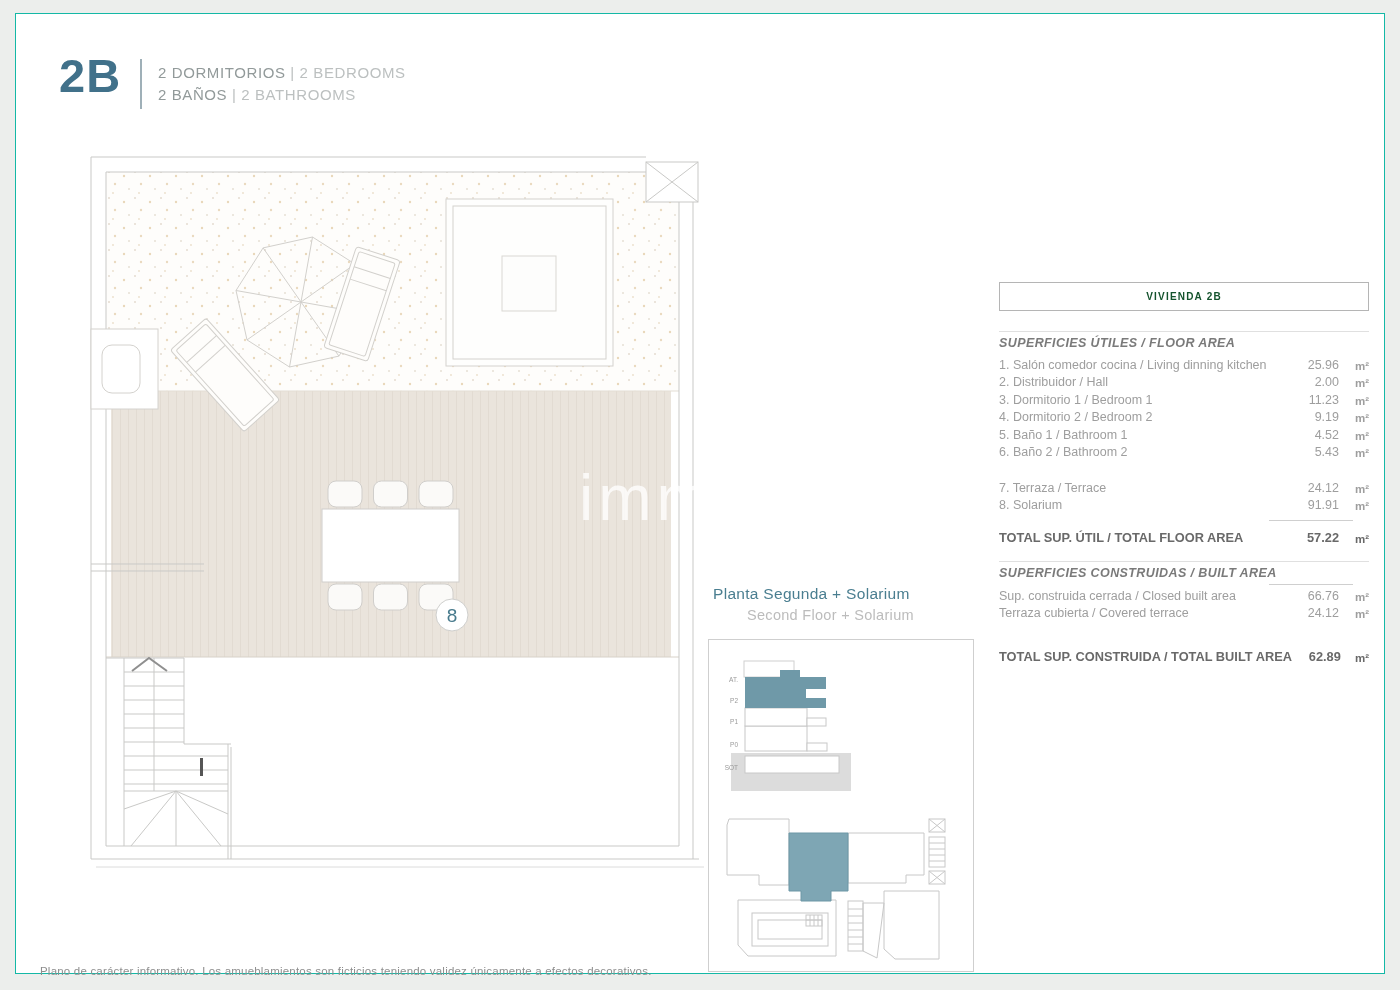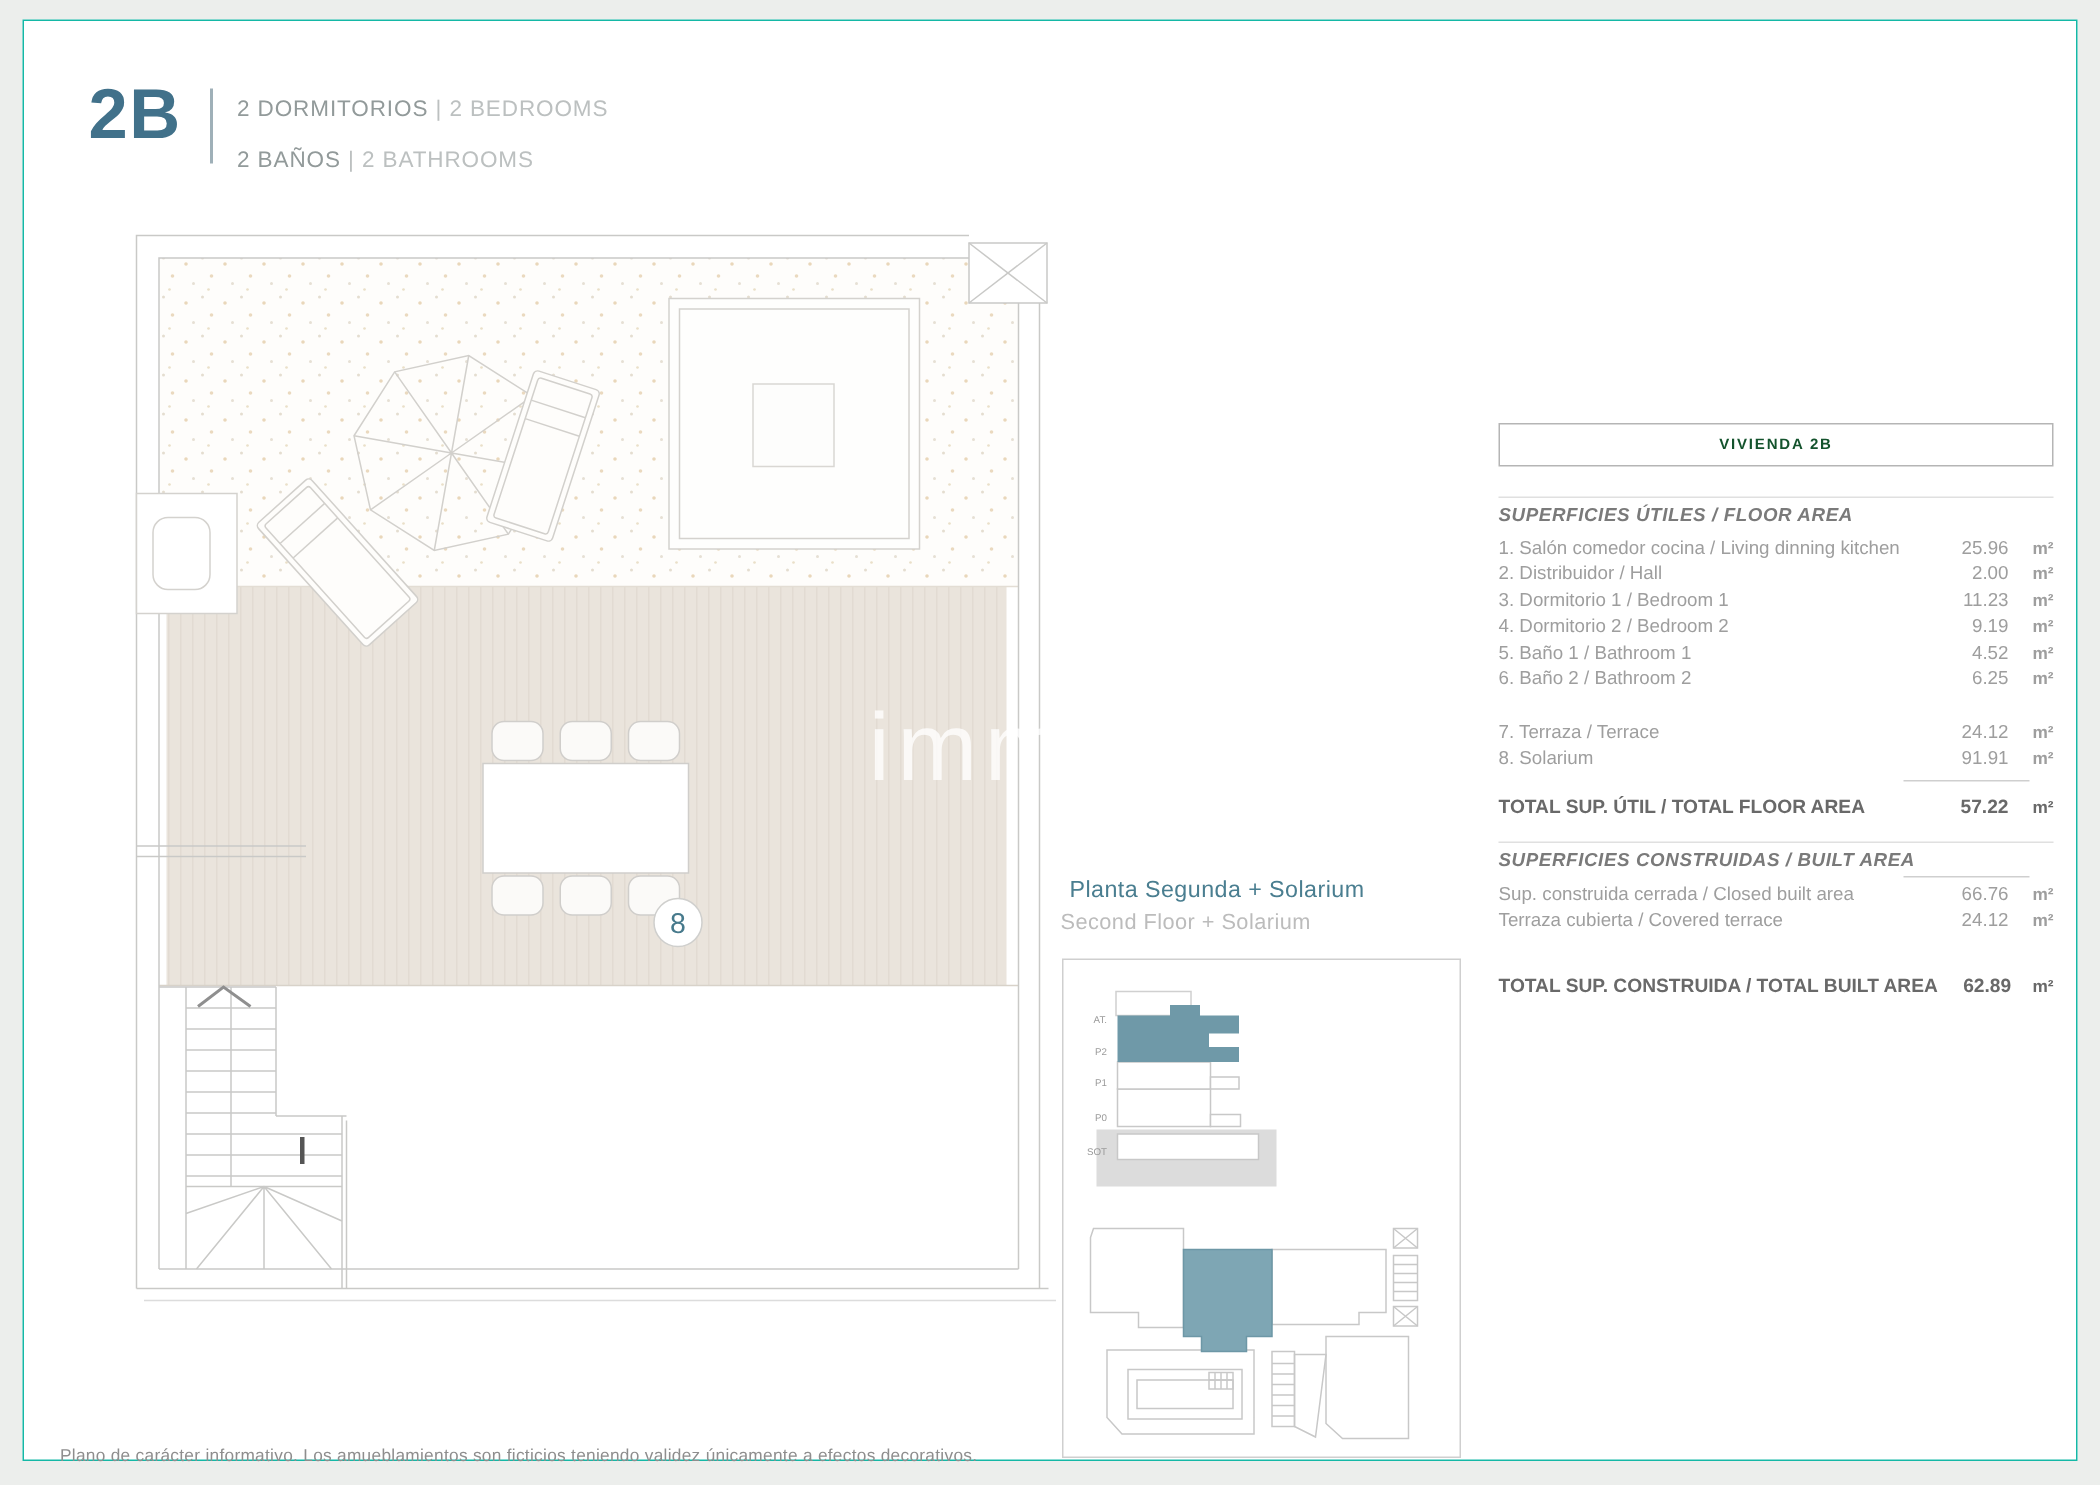--- a/index.html
+++ b/index.html
@@ -8,30 +8,30 @@
   #page  { position:absolute; left:15px; top:13px; width:1370px; height:961px;
            background:#ffffff; border:1px solid #14b8a6; }
 
   
   .unit-code { position:absolute; left:43px; top:34px; font-size:47px; font-weight:bold;
                color:#41718a; letter-spacing:1px; }
   .hdr-divider { position:absolute; left:124px; top:45px; width:2px; height:50px; background:#9fb0b8; }
   .hdr-line { position:absolute; left:142px; font-size:15px; letter-spacing:.6px; white-space:nowrap; }
   .hdr-line .p { color:#929a9a; }
   .hdr-line .s { color:#bcc0c0; }
-  .hl1 { top:50px; } .hl2 { top:72px;margin-top:12px; }
+  .hl1 { top:50px; } .hl2 { top:72px; }
 
   
   .plan-svg { position:absolute; left:60px; top:135px; }
   .watermark { position:absolute; left:563px; top:447px; font-size:64px; color:rgba(255,255,255,.78);
                letter-spacing:5px; pointer-events:none; }
 
   
   .mid-title-es { position:absolute; left:697px; top:571px; font-size:15.5px; color:#4a7e90; letter-spacing:.3px; }
-  .mid-title-en { position:absolute; left:691px; top:593px; font-size:14.5px; color:#bcbcbc; letter-spacing:.3px; }
+  .mid-title-en { position:absolute; left:731px; top:593px; font-size:14.5px; color:#bcbcbc; letter-spacing:.3px; }
   .mid-box { position:absolute; left:692px; top:625px; width:266px; height:333px;
              background:#fff; border:1px solid #cfcfcf; }
   .mid-svg { position:absolute; left:0; top:0; }
 
   
   .areas { position:absolute; left:983px; top:268px; width:370px; font-size:12.5px; color:#9e9e9e; }
   .tbox  { height:29px; line-height:27px; border:1px solid #b5b5b5; text-align:center;
            font-size:10px; font-weight:bold; color:#14532d; letter-spacing:1.2px; }
   .sect  { border-top:1px solid #e0e0e0; padding:4px 0 4px; font-weight:bold; color:#7a7a7a;
            font-size:12.5px; letter-spacing:.4px;font-style:italic; }
@@ -240,21 +240,21 @@
         <span class="tval">9.19</span>
         <span class="tunit">m²</span>
       </div>
       <div class="trow">
         <span class="tlabel">5. Baño 1 / Bathroom 1</span>
         <span class="tval">4.52</span>
         <span class="tunit">m²</span>
       </div>
       <div class="trow">
         <span class="tlabel">6. Baño 2 / Bathroom 2</span>
-        <span class="tval">6.25</span>
+        <span class="tval">5.43</span>
         <span class="tunit">m²</span>
       </div>
 
       <div class="sp18"></div>
 
       <div class="trow">
         <span class="tlabel">7. Terraza / Terrace</span>
         <span class="tval">24.12</span>
         <span class="tunit">m²</span>
       </div>

